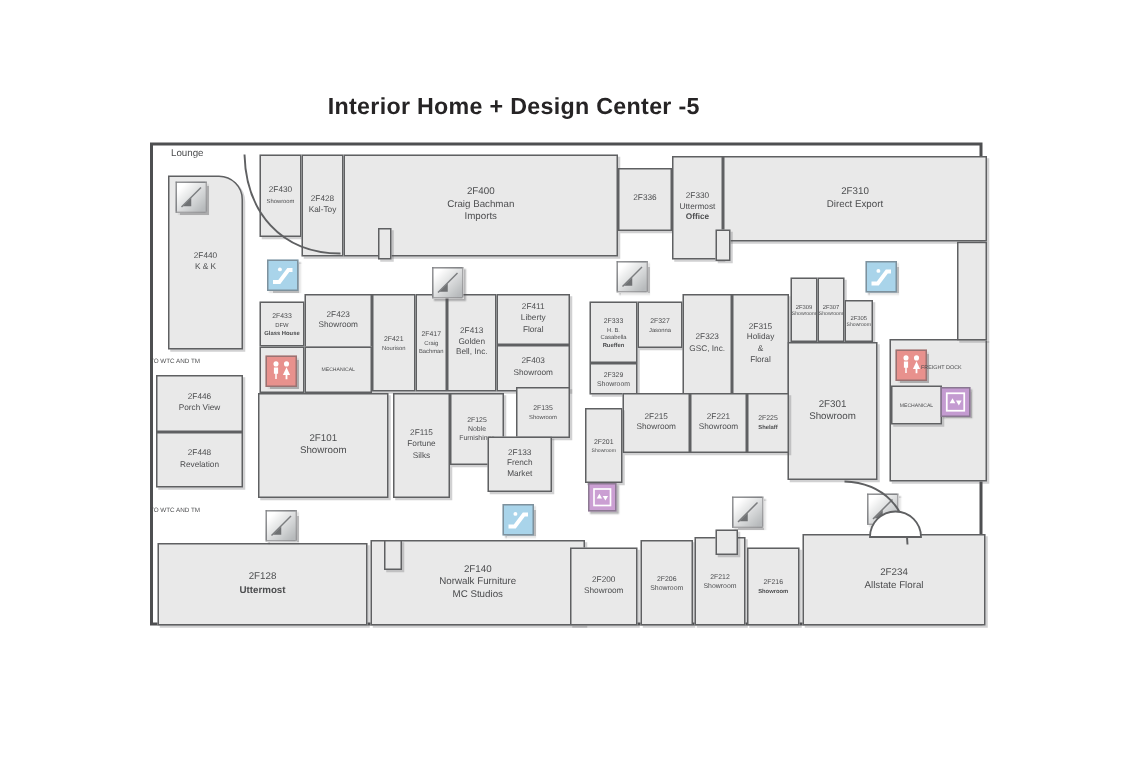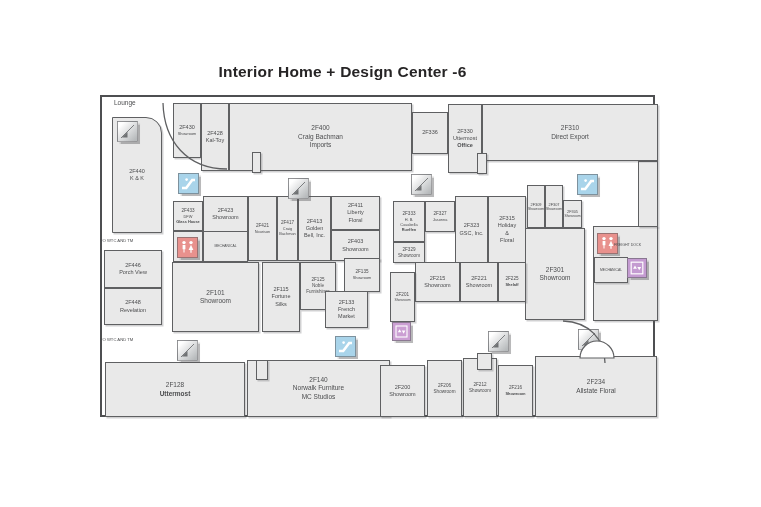--- a/index.html
+++ b/index.html
@@ -40,21 +40,21 @@
   .escalator-icon{background:#a9d4ea;}
   .restroom-icon{background:#e8918d;}
   .elevator-icon{background:#cb9fd3;}
   .freight-elevator-icon{background:#c49bd1;}
   .plan-label{position:absolute;color:#4c4d4f;z-index:4;white-space:nowrap;}
   svg.overlay{position:absolute;left:0;top:0;z-index:5;pointer-events:none;}
 </style>
 </head>
 <body>
 
-<div class="title">Interior Home + Design Center -6</div>
+<div class="title">Interior Home + Design Center -5</div>
 
 <div id="plan">
   <div class="outline"></div>
   <svg class="overlay" width="761" height="507" viewBox="0 0 761 507">
     <path d="M 163 103 C 164 141 187 169 227 169" fill="none" stroke="#5f6062" stroke-width="1.3"></path>
     <path d="M 563 321 C 589 322 605 339 605 363" fill="none" stroke="#5f6062" stroke-width="1.3"></path>
     <path d="M 580 358 A 17 17 0 0 1 614 358 Z" fill="#ffffff" stroke="#5f6062" stroke-width="1.2"></path>
   </svg>
 <div class="room" style="left: 593px; top: 226px; width: 65px; height: 95px;"></div>
     <div class="room" style="left: 638px; top: 161px; width: 20px; height: 66px;"></div>

